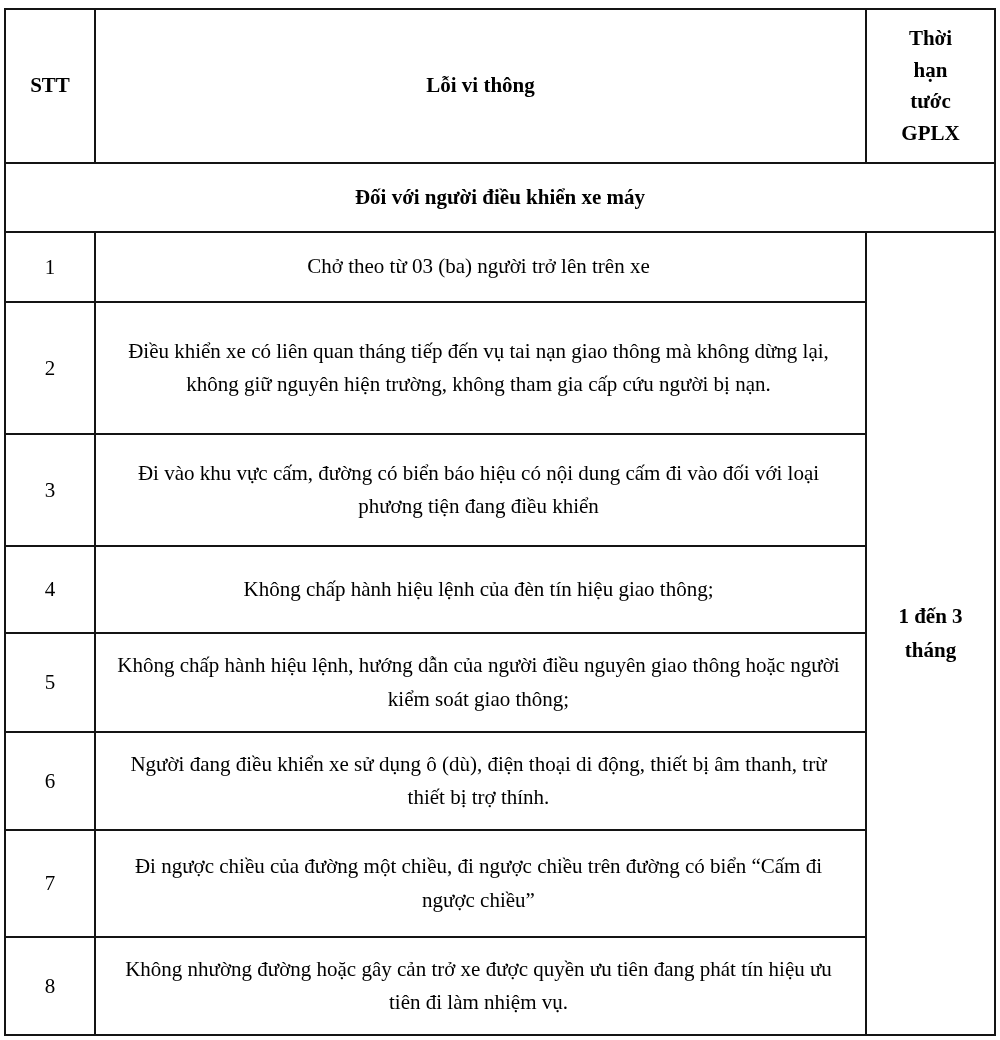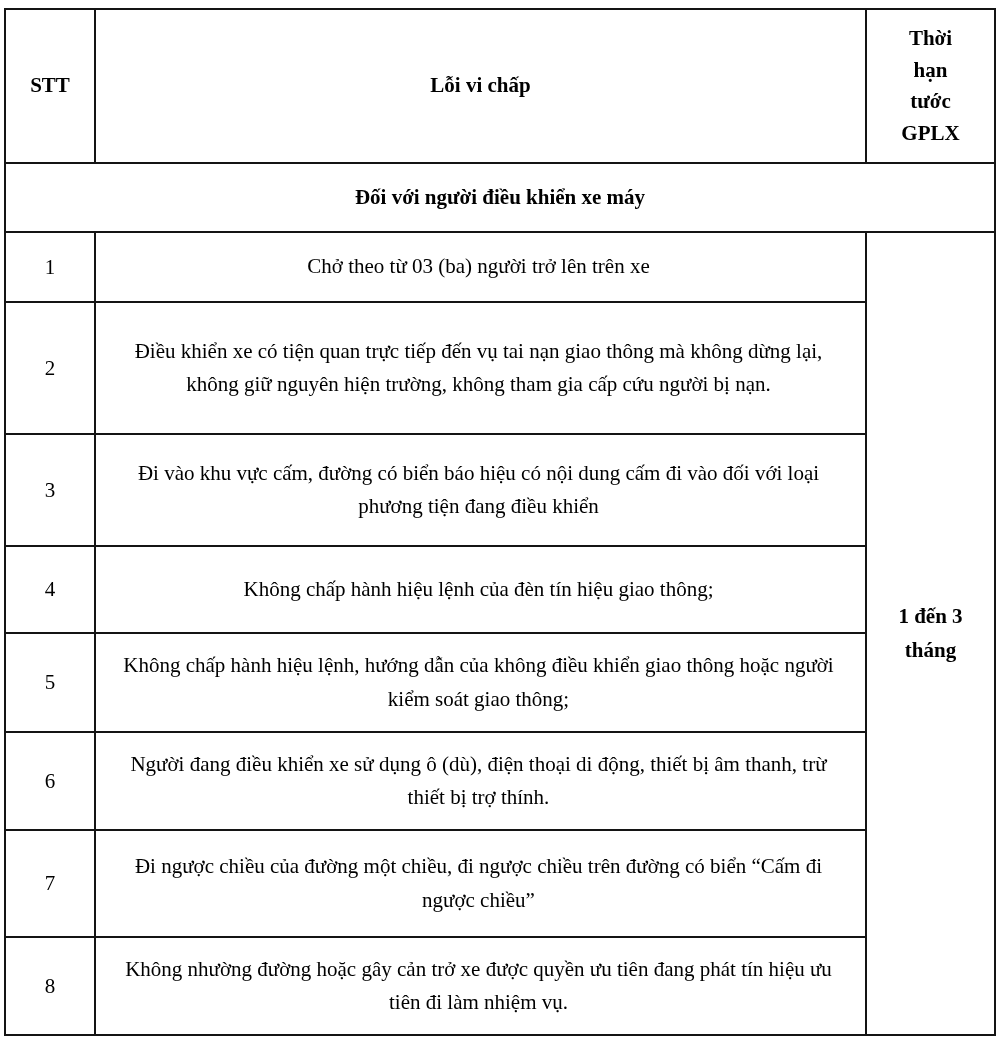--- a/index.html
+++ b/index.html
@@ -66,48 +66,48 @@
 
 <table class="violations">
   <colgroup>
     <col style="width:90px">
     <col style="width:771px">
     <col style="width:129px">
   </colgroup>
   <tbody>
     <tr style="height:154px">
       <th class="hdr">STT</th>
-      <th class="hdr">Lỗi vi chấp</th>
+      <th class="hdr">Lỗi vi thông</th>
       <th class="hdr hdr-duration">
         <span class="duration-head-inner">Thời hạn tước GPLX</span>
       </th>
     </tr>
     <tr style="height:69px">
       <td class="section" colspan="3">Đối với người điều khiển xe máy</td>
     </tr>
     <tr style="height:70px">
       <td class="num">1</td>
       <td class="violation">Chở theo từ 03 (ba) người trở lên trên xe</td>
       <td class="duration" rowspan="8">1 đến 3 tháng</td>
     </tr>
     <tr style="height:132px">
       <td class="num">2</td>
-      <td class="violation">Điều khiển xe có tiện quan trực tiếp đến vụ tai nạn giao thông mà không dừng lại, không giữ nguyên hiện trường, không tham gia cấp cứu người bị nạn.</td>
+      <td class="violation">Điều khiển xe có liên quan tháng tiếp đến vụ tai nạn giao thông mà không dừng lại, không giữ nguyên hiện trường, không tham gia cấp cứu người bị nạn.</td>
     </tr>
     <tr style="height:112px">
       <td class="num">3</td>
       <td class="violation">Đi vào khu vực cấm, đường có biển báo hiệu có nội dung cấm đi vào đối với loại phương tiện đang điều khiển</td>
     </tr>
     <tr style="height:87px">
       <td class="num">4</td>
       <td class="violation">Không chấp hành hiệu lệnh của đèn tín hiệu giao thông;</td>
     </tr>
     <tr style="height:99px">
       <td class="num">5</td>
-      <td class="violation">Không chấp hành hiệu lệnh, hướng dẫn của không điều khiển giao thông hoặc người kiểm soát giao thông;</td>
+      <td class="violation">Không chấp hành hiệu lệnh, hướng dẫn của người điều nguyên giao thông hoặc người kiểm soát giao thông;</td>
     </tr>
     <tr style="height:98px">
       <td class="num">6</td>
       <td class="violation">Người đang điều khiển xe sử dụng ô (dù), điện thoại di động, thiết bị âm thanh, trừ thiết bị trợ thính.</td>
     </tr>
     <tr style="height:107px">
       <td class="num">7</td>
       <td class="violation">Đi ngược chiều của đường một chiều, đi ngược chiều trên đường có biển “Cấm đi ngược chiều”</td>
     </tr>
     <tr style="height:98px">

